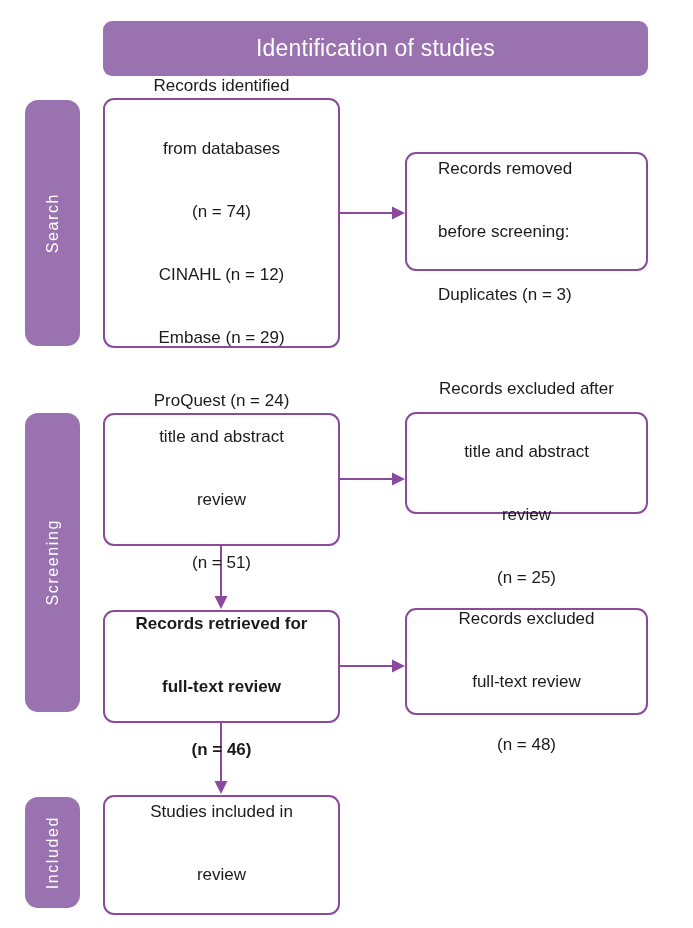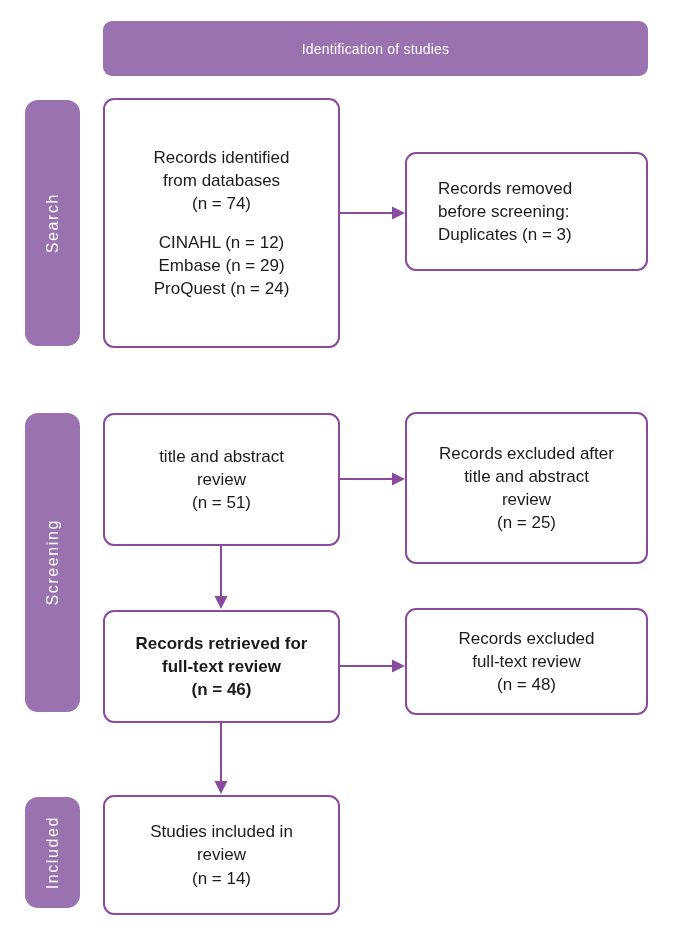--- a/index.html
+++ b/index.html
@@ -27,21 +27,21 @@
     left: 103px;
     top: 21px;
     width: 545px;
     height: 55px;
     background: #9a72b0;
     border-radius: 9px;
     display: flex;
     align-items: center;
     justify-content: center;
     color: #ffffff;
-    font-size: 14px;
+    font-size: 23px;
     letter-spacing: 0.2px;
   }
 
   
   .side-label {
     position: absolute;
     left: 25px;
     width: 55px;
     background: #9a72b0;
     border-radius: 13px;
@@ -75,32 +75,32 @@
     color: #1b1b1b;
     font-size: 17px;
     line-height: 1.36;
     text-align: center;
     padding: 6px 10px;
   }
   .node.left-text {
     align-items: flex-start;
     text-align: left;
   }
-  .node .line { display: block; white-space: nowrap; }
+  .node .line { display: block; white-space: nowrap; margin-top: 40px; }
   .node .spacer { display: block; height: 16px; }
 
   
   .col-a { left: 103px; width: 237px; }
   .col-b { left: 405px; width: 243px; }
 
   
   .r-identified { top: 98px;  height: 250px; }
   .r-removed    { top: 152px; height: 119px; }
   .r-screened   { top: 413px; height: 133px; }
-  .r-excl-ta    { top: 412px; height: 152px; }
+  .r-excl-ta    { top: 412px; height: 102px; }
   .r-retrieved  { top: 610px; height: 113px; font-weight: bold; }
   .r-excl-ft    { top: 608px; height: 107px; }
   .r-included   { top: 795px; height: 120px; text-align: center; }
 
   .node.r-removed { padding-left: 31px; }
 
   
   .conn {
     position: absolute;
     pointer-events: none;

